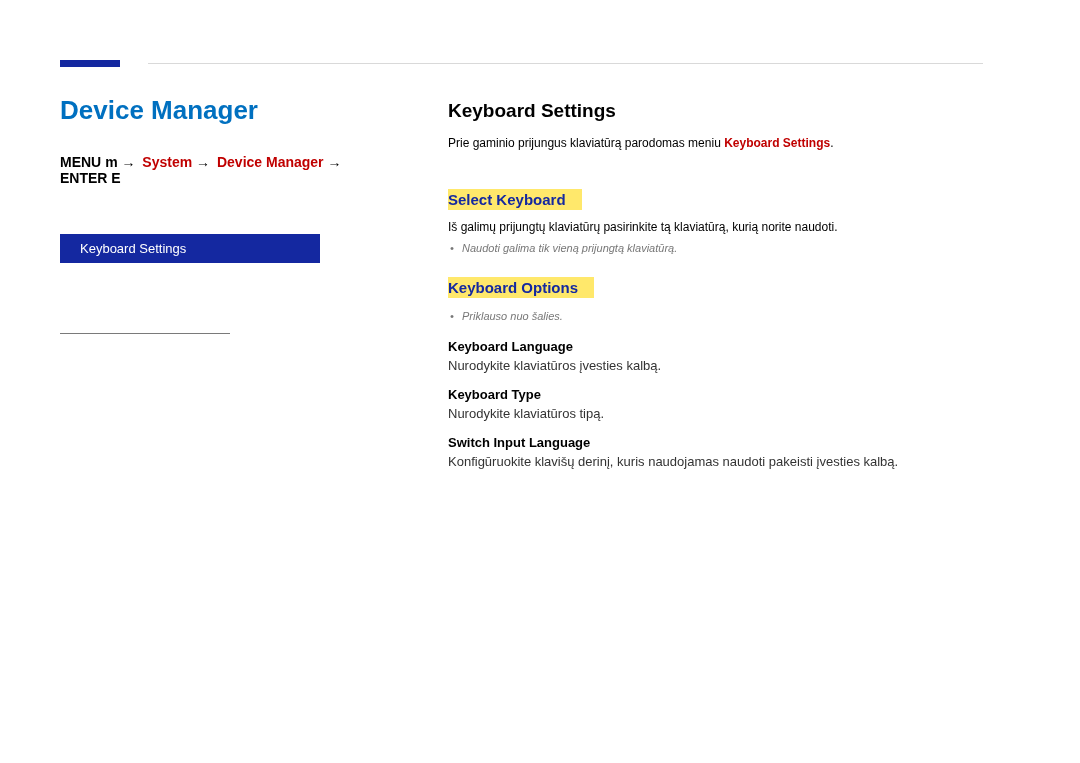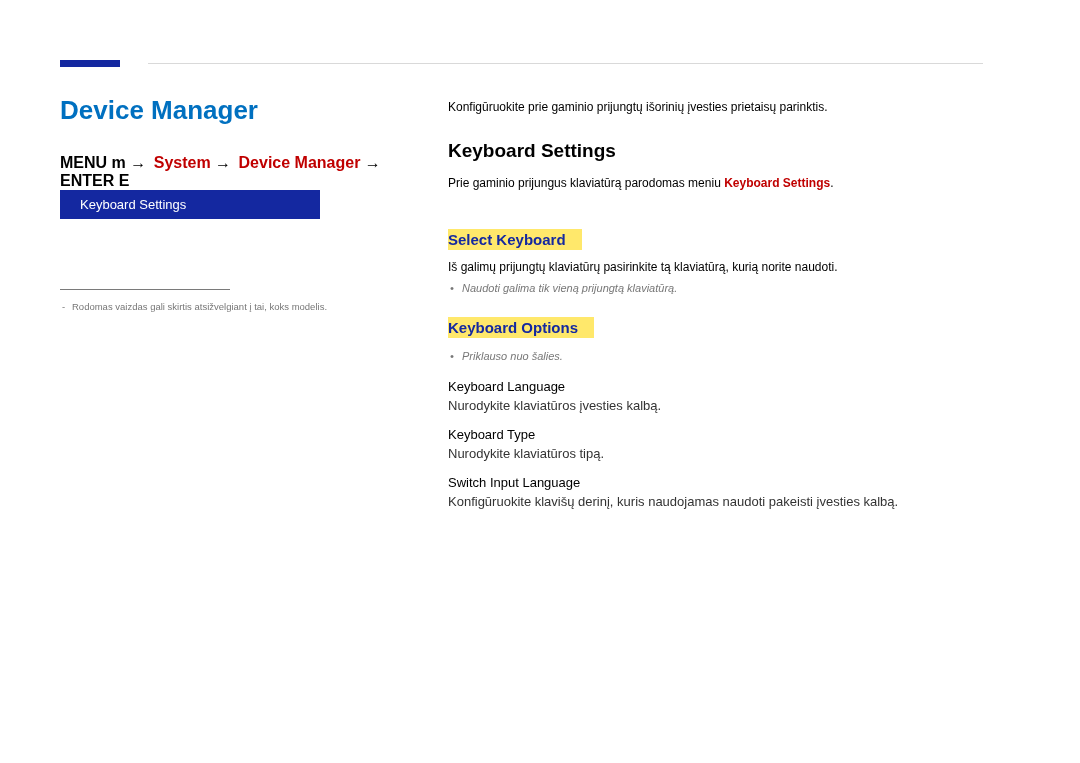--- a/index.html
+++ b/index.html
@@ -3,36 +3,36 @@
 <meta charset="utf-8">
 <style>
   * { box-sizing: border-box; margin: 0; padding: 0; }
   html, body { width: 1080px; height: 763px; background: #fff; font-family: Arial, Helvetica, sans-serif; color: #000; }
   .page { position: relative; width: 983px; height: 763px; padding: 60px 70px 0 60px; }
   .accent-bar { position: absolute; left: 60px; top: 60px; width: 60px; height: 7px; background: #1428a0; }
   .topline { position: absolute; left: 148px; right: 0; top: 63px; height: 1px; background: #d9d9d9; }
   .left-col { position: absolute; left: 60px; top: 95px; width: 330px; }
   .right-col { position: absolute; left: 448px; top: 100px; width: 560px; }
   .title { font-size: 26px; font-weight: 700; color: #0070c0; margin-bottom: 28px; }
-  .crumb { font-size: 16px; font-weight: 700; }
+  .crumb { font-size: 14px; font-weight: 700; margin-bottom: 48px; }
   .crumb .red { color: #c00000; }
   .crumb .reg { color: #000; }
   .crumb .e { margin-right: 3px; }
   .panel { width: 260px; background: #1428a0; color: #fff; font-size: 13px; padding: 7px 14px 7px 20px; margin-bottom: 70px; }
   .hr-short { width: 170px; border: 0; border-top: 1px solid #7a7a7a; margin-bottom: 10px; }
   .disclaimer { font-size: 9.5px; color: #777; line-height: 1.5; position: relative; padding-left: 12px; }
   .disclaimer:before { content: "-"; position: absolute; left: 2px; top: 0; color: #777; }
   .intro { font-size: 12px; margin-bottom: 26px; }
   .h2 { font-size: 19px; font-weight: 700; margin-bottom: 12px; }
   .para { font-size: 12px; line-height: 1.55; margin-bottom: 4px; }
   .para .red { color: #c00000; font-weight: 700; }
   .bullet { font-size: 11px; color: #777; line-height: 1.6; position: relative; padding-left: 14px; margin-bottom: 3px; margin-top: 2px; font-style: italic; }
   .bullet:before { content: "•"; position: absolute; left: 2px; top: 0; }
   .h3 { display: inline-block; background: #ffe86b; padding: 2px 16px 2px 0; font-size: 15px; font-weight: 700; color: #1428a0; margin-top: 16px; margin-bottom: 8px; }
-  .h4 { font-size: 13px; font-weight: 400; margin-top: 14px; margin-bottom: 4px; }
+  .h4 { font-size: 13px; font-weight: 700; margin-top: 14px; margin-bottom: 4px; }
   .sub { font-size: 13px; color: #333; }
   .block { margin-bottom: 20px; }
 </style>
 </head>
 <body>
 
 <div class="page">
   <div class="accent-bar"></div>
   <div class="topline"></div>
 
@@ -49,25 +49,23 @@
       <span class="reg e">→</span>
       <span class="reg">ENTER</span>
       <span class="reg">E</span>
     </div>
 
     <div class="panel">
       <span>Keyboard Settings</span>
     </div>
 
     <hr class="hr-short">
-    <div class="disclaimer">Rodomas vaizdas gali skirtis atsižvelgiant į tai, koks modelis.</div>
   </div>
 
   <div class="right-col">
-    <div class="intro">Konfigūruokite prie gaminio prijungtų išorinių įvesties prietaisų parinktis.</div>
 
     <div class="h2">Keyboard Settings</div>
     <div class="para block">
       <span>Prie gaminio prijungus klaviatūrą parodomas meniu </span><span class="red">Keyboard Settings</span><span>.</span>
     </div>
 
     <div class="h3">Select Keyboard</div>
     <div class="para">Iš galimų prijungtų klaviatūrų pasirinkite tą klaviatūrą, kurią norite naudoti.</div>
     <div class="bullet">Naudoti galima tik vieną prijungtą klaviatūrą.</div>
 

